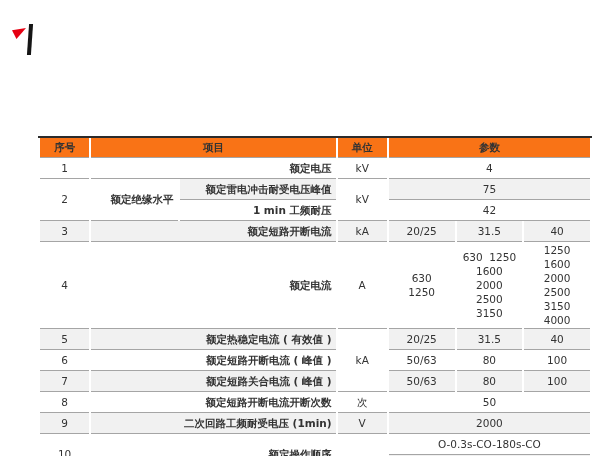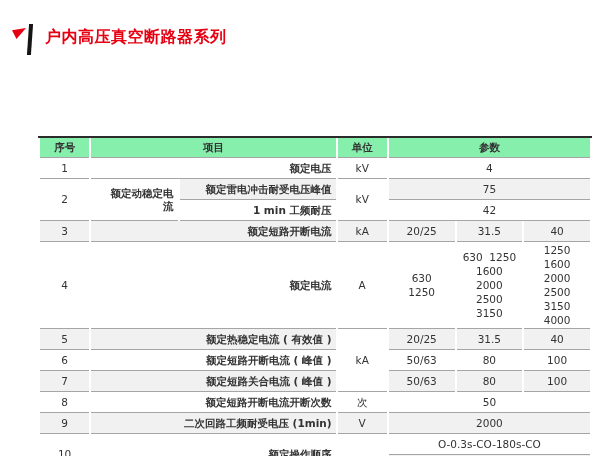--- a/index.html
+++ b/index.html
@@ -48,40 +48,39 @@
   col.c-v{width:64px;}
 
   th,td{
     height:18px;padding:1px 4px;
     border-bottom:1px solid #a5a5a5;
     vertical-align:middle;text-align:center;
     line-height:13px;
     overflow:hidden;
   }
   thead th{
-    background:#86efac;font-weight:bold;color:#333;height:17px;
+    background:#f97316;font-weight:bold;color:#333;height:17px;
   }
   td.item{
     text-align:right;padding-left:12px;font-weight:bold;
   }
   td.sub{padding-left:10px;margin-left:28px;}
   td.gray{background:#f1f1f1;}
   td.multi{white-space:pre-wrap;line-height:14px;}
   td.no{font-weight:normal;}
   tr.tall td{height:48px;}
 </style>
 </head>
 <body>
 
 <div class="page">
 
   <div class="title-row">
     <span class="tri"></span>
     <span class="bar"></span>
-    <h1 class="page-title">户内高压真空断路器系列</h1>
   </div>
 
 
   <table class="spec">
     <colgroup>
       <col class="c-no">
         <col class="c-item">
         <col class="c-sub">
         <col class="c-unit">
       <col class="c-v">
@@ -100,21 +99,21 @@
 
       <tr>
         <td class="no">1</td>
         <td class="item" colspan="2">额定电压</td>
         <td class="unit">kV</td>
         <td class="val" colspan="3">4</td>
       </tr>
 
       <tr>
         <td class="no" rowspan="2">2</td>
-        <td class="item" rowspan="2">额定动稳定电流</td>
+        <td class="item" rowspan="2">额定绝缘水平</td>
         <td class="item sub gray">额定雷电冲击耐受电压峰值</td>
         <td class="unit" rowspan="2">kV</td>
         <td class="val gray" colspan="3">75</td>
       </tr>
       <tr>
         <td class="item sub">1 min 工频耐压</td>
         <td class="val" colspan="3">42</td>
       </tr>
 
       <tr>

